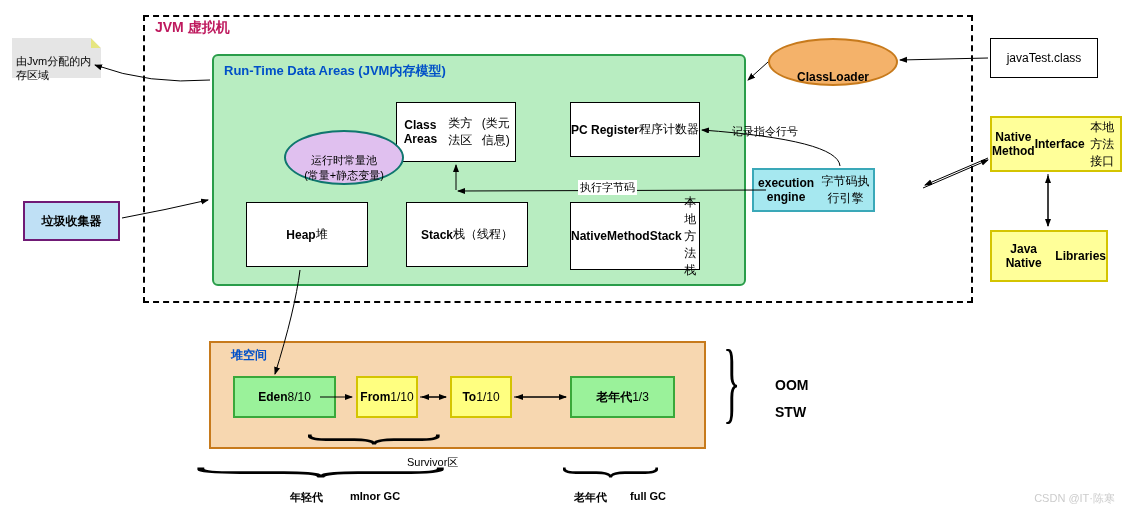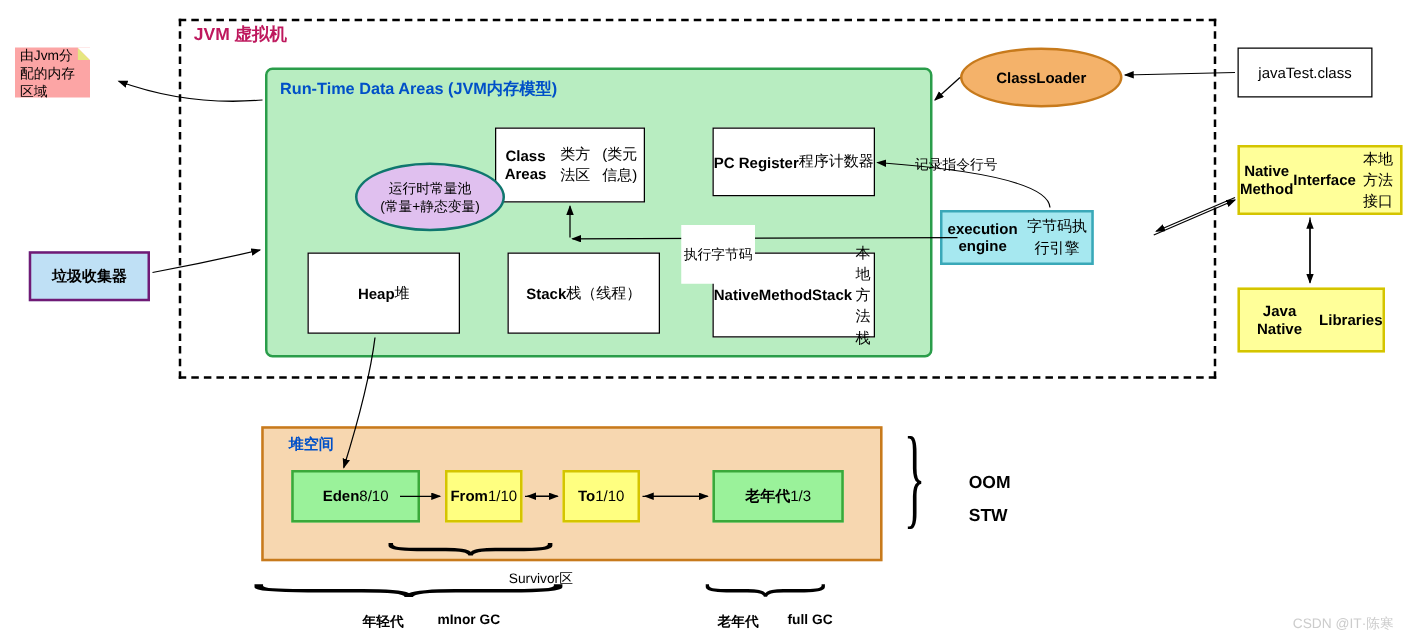--- a/index.html
+++ b/index.html
@@ -1,25 +1,25 @@
 <!DOCTYPE html>
 <html><head>
 <meta charset="utf-8">
 <style>
 *{box-sizing:border-box;margin:0;padding:0}
 body{font-family:Arial,"Microsoft YaHei",sans-serif;font-size:12px;background:#fff;width:1123px;height:512px;position:relative}
 .box{position:absolute;border:1px solid #000;display:flex;flex-direction:row;align-items:center;justify-content:center;text-align:center;background:#fff}
-.note{position:absolute;width:60px;height:40px;background:#fca5a5;font-size:11px;padding:0 4px;line-height:1.3}
+.note{position:absolute;width:89px;height:40px;background:#e5e5e5;font-size:11px;padding:16px 4px;line-height:1.3}
 .note::after{content:"";position:absolute;top:0;right:0;border-style:solid;border-width:0 10px 10px 0;border-color:transparent #fff transparent transparent}
 .note::before{content:"";position:absolute;top:0;right:0;width:10px;height:10px;background:#e6e680;clip-path:polygon(0 0,0 100%,100% 100%)}
 .jvm-outer{position:absolute;left:143px;top:15px;width:830px;height:288px;border:2px dashed #000}
 .jvm-title{position:absolute;left:10px;top:2px;color:#be185d;font-weight:bold;font-size:14px}
 .rtda{position:absolute;left:212px;top:54px;width:534px;height:232px;background:#b8edc1;border:2px solid #2a9d4a;border-radius:6px}
 .rtda-title{position:absolute;left:10px;top:6px;color:#0050c8;font-weight:bold;font-size:13px}
-.ellipse{position:absolute;border-radius:50%;display:flex;flex-direction:column;align-items:center;justify-content:center;text-align:center}
+.ellipse{position:absolute;border-radius:50%;display:flex;flex-direction:column;align-items:center;justify-content:flex-end;text-align:center}
 .classloader{background:#f4b26a;border:2px solid #c77a1c}
 .pool{background:#e0c0ef;border:2px solid #0f766e}
 .exec{background:#a6e8f0;border:2px solid #3aa8b8}
 .native-if{background:#ffff99;border:2px solid #d4c400}
 .heap-space{position:absolute;left:209px;top:341px;width:497px;height:108px;background:#f7d7b0;border:2px solid #c77a1c}
 .heap-title{position:absolute;left:20px;top:4px;color:#0050c8;font-weight:bold;font-size:12px}
 .eden{background:#9af29a;border:2px solid #3aa83a}
 .surv{background:#ffff80;border:2px solid #d4c400}
 .old{background:#9af29a;border:2px solid #3aa83a}
 .gc-box{background:#bfe0f5;border:2px solid #701a75}
@@ -101,21 +101,21 @@
 <div class="box" style="left:990px;top:38px;width:108px;height:40px;border:1px solid #000">
   <span>java</span>
   <span>Test.class</span>
 </div>
 
 <div class="box gc-box" style="left:23px;top:201px;width:97px;height:40px">
   <span class="bold">垃圾收集器</span>
 </div>
 
 <div class="lbl" style="left:732px;top:124px">记录指令行号</div>
-<div class="lbl" style="left:545px;top:180px;background:#fff;padding:16px 2px;z-index:5">执行字节码</div>
+<div class="lbl" style="left:578px;top:180px;background:#fff;padding:0 2px;z-index:5">执行字节码</div>
 
 <div class="heap-space">
   <div class="heap-title">堆空间</div>
 </div>
 
 <div class="box eden" style="left:233px;top:376px;width:103px;height:42px">
   <span class="bold">Eden</span>
   <span>8/10</span>
 </div>
 <div class="box surv" style="left:356px;top:376px;width:62px;height:42px">

